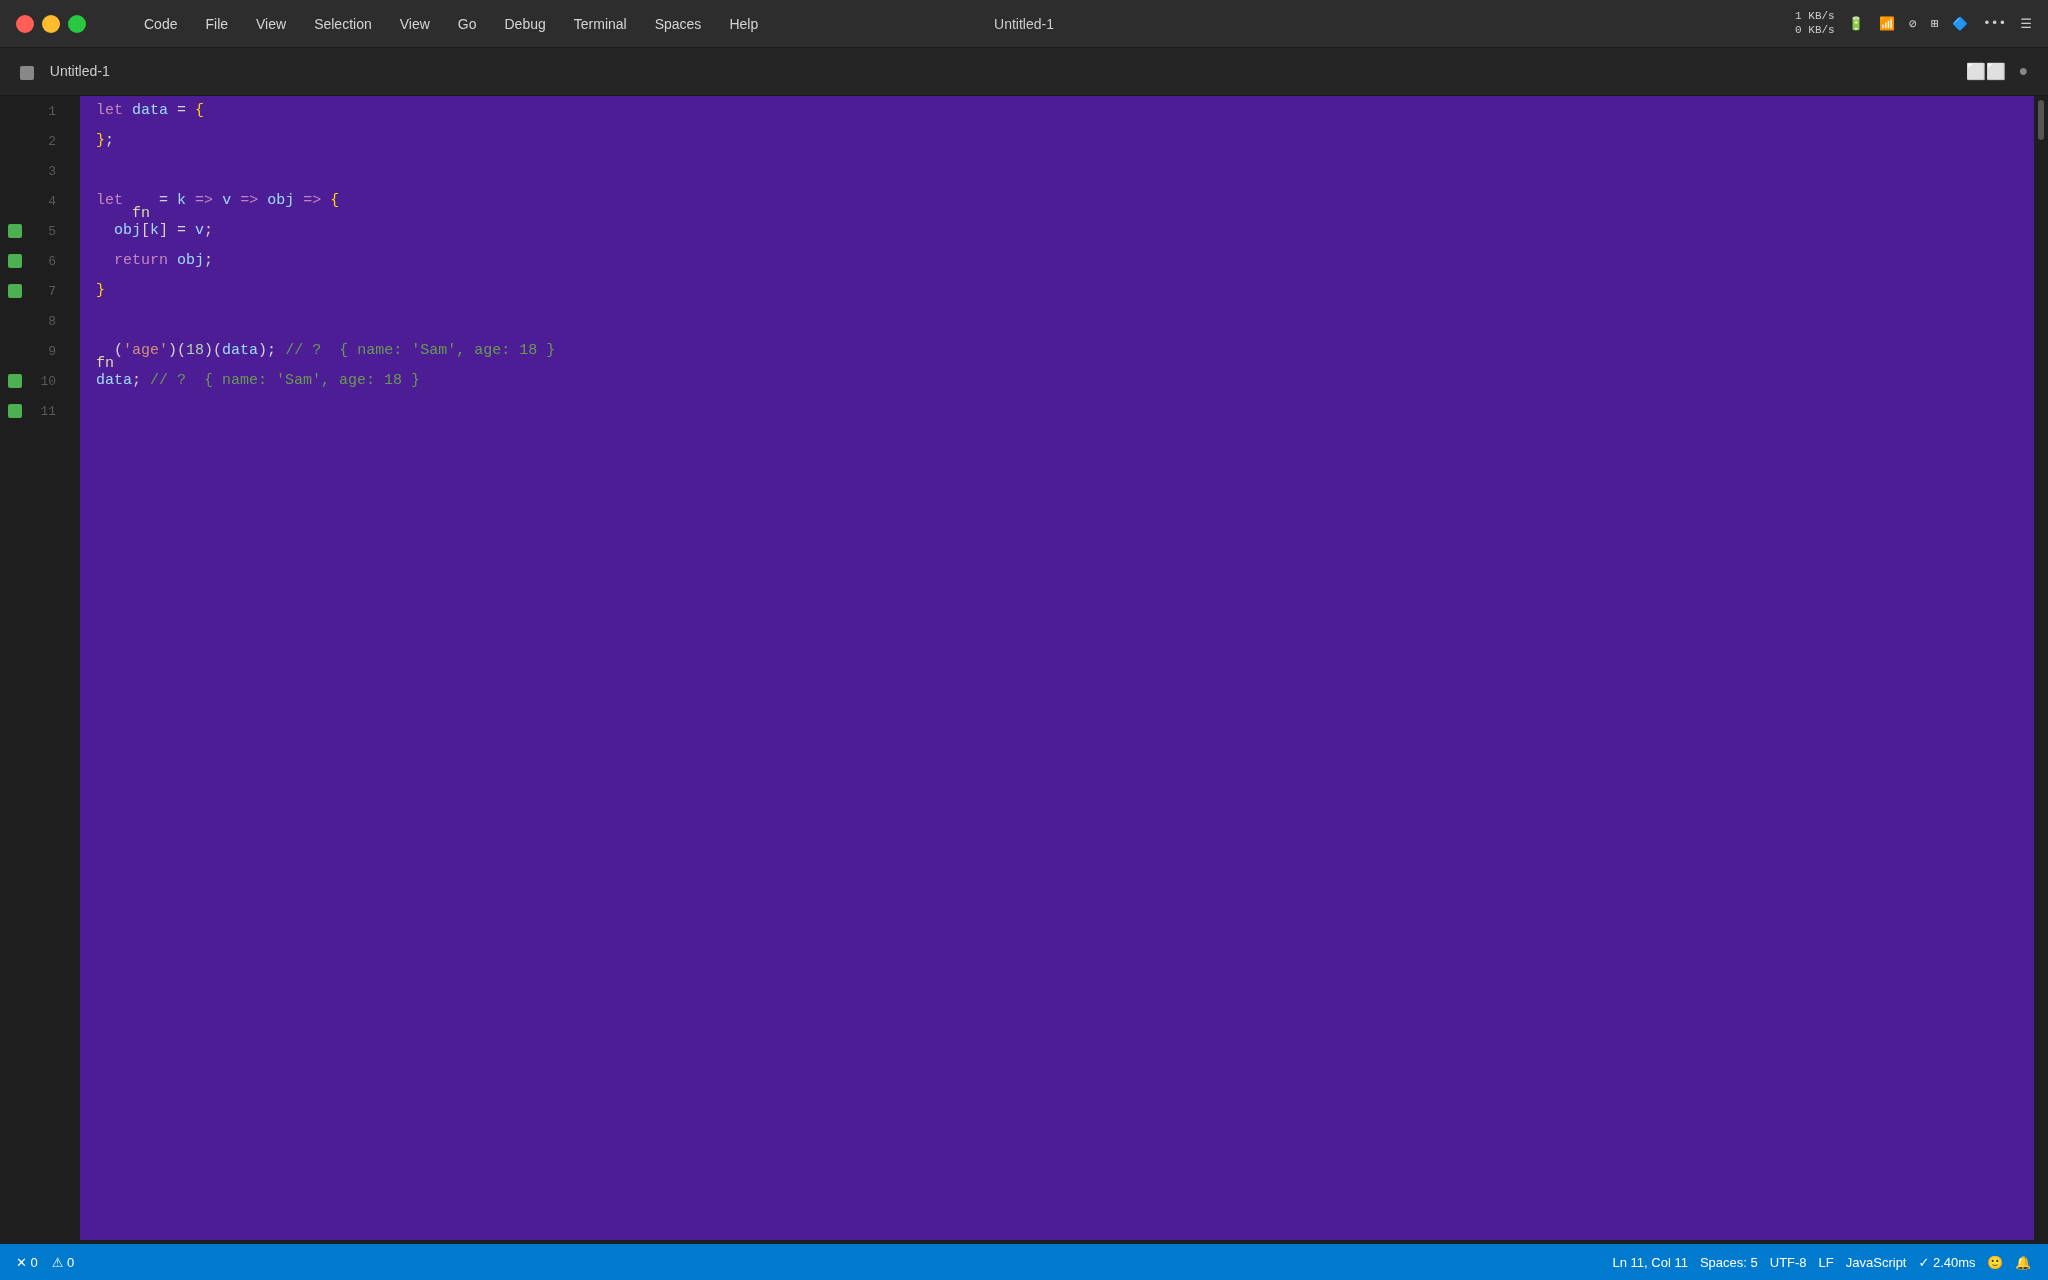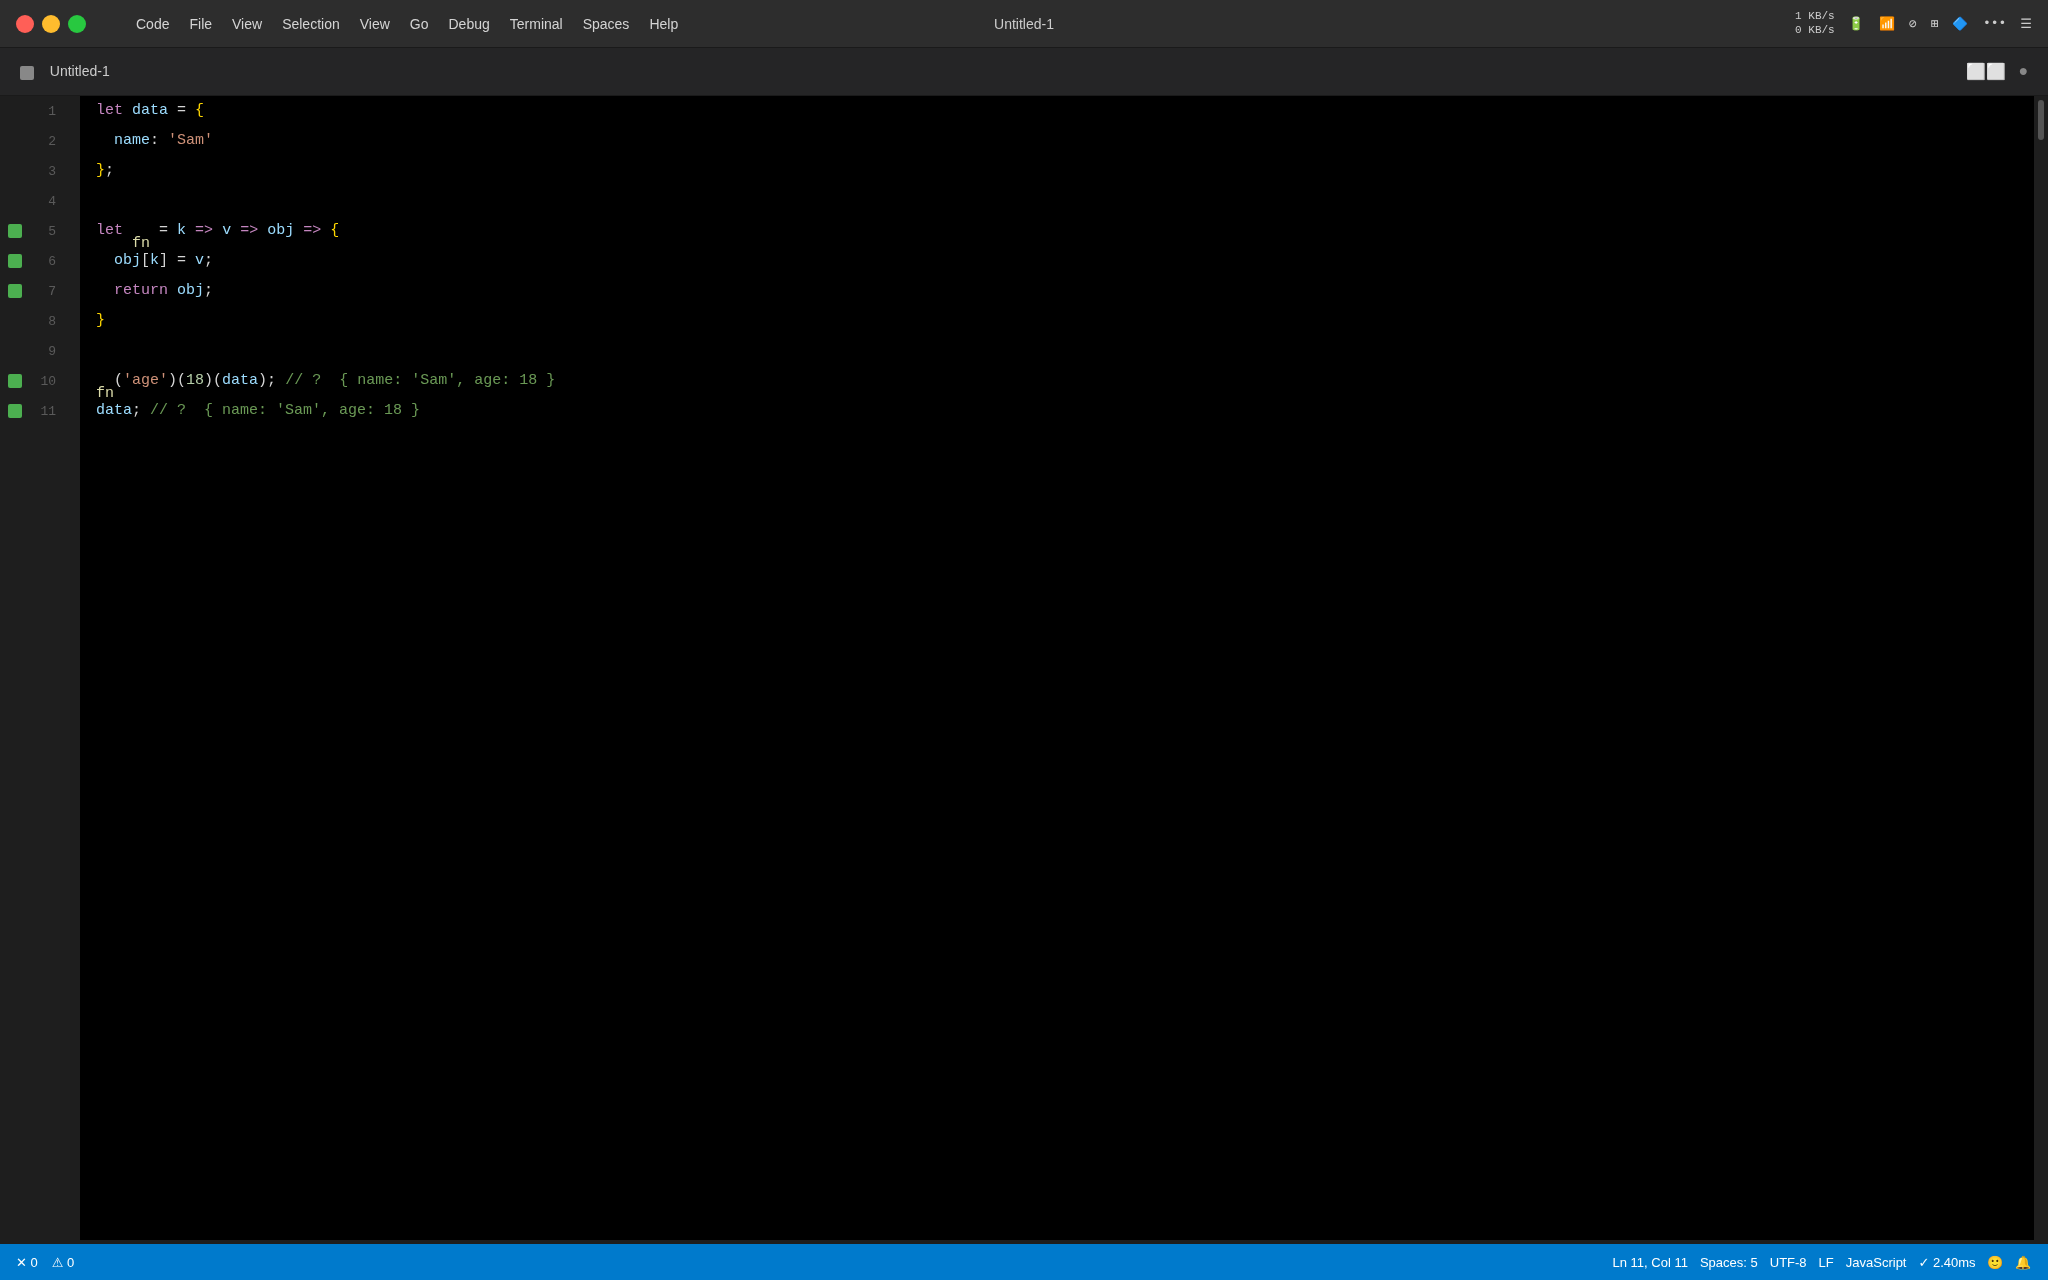--- a/index.html
+++ b/index.html
@@ -35,21 +35,21 @@
       border-radius: 50%;
       display: inline-block;
     }
     .tl-red { background: #ff5f57; }
     .tl-yellow { background: #febc2e; }
     .tl-green { background: #28c840; }
 
     #titlebar-menu {
       display: flex;
       align-items: center;
-      gap: 20px;
+      gap: 28px;
       margin-left: 20px;
       text-align: center;
     }
     .menu-item {
       color: #d4d4d4;
       font-family: -apple-system, BlinkMacSystemFont, 'SF Pro Text', sans-serif;
       font-size: 14px;
       cursor: pointer;
     }
 
@@ -128,21 +128,21 @@
       border-radius: 2px;
       background: #4CAF50;
       position: absolute;
       left: 8px;
       top: 8px;
     }
 
     #code-area {
       flex: 1;
       padding: 0;
-      background: #000000;
+      background: #4c1d95;
       overflow-y: auto;
     }
 
     .code-line {
       height: 30px;
       display: flex;
       align-items: center;
       padding-left: 16px;
       white-space: pre;
       font-size: 15px;
@@ -317,23 +317,20 @@
       <span>11</span>
     </div>
   </div>
 
   <div id="code-area">
 
     <div class="code-line">
       <span class="kw">let</span><span class="plain"> </span><span class="var-name">data</span><span class="plain"> = </span><span class="bracket">{</span>
     </div>
 
-    <div class="code-line">
-      <span class="plain">  </span><span class="prop">name</span><span class="plain">: </span><span class="str">'Sam'</span>
-    </div>
 
     <div class="code-line">
       <span class="bracket">}</span><span class="plain">;</span>
     </div>
 
     <div class="code-line"></div>
 
     <div class="code-line">
       <span class="kw">let</span><span class="plain"> </span><span class="fn-call">fn</span><span class="plain"> = </span><span class="var-name">k</span><span class="plain"> </span><span class="arrow">=&gt;</span><span class="plain"> </span><span class="var-name">v</span><span class="plain"> </span><span class="arrow">=&gt;</span><span class="plain"> </span><span class="var-name">obj</span><span class="plain"> </span><span class="arrow">=&gt;</span><span class="plain"> </span><span class="bracket">{</span>
     </div>

